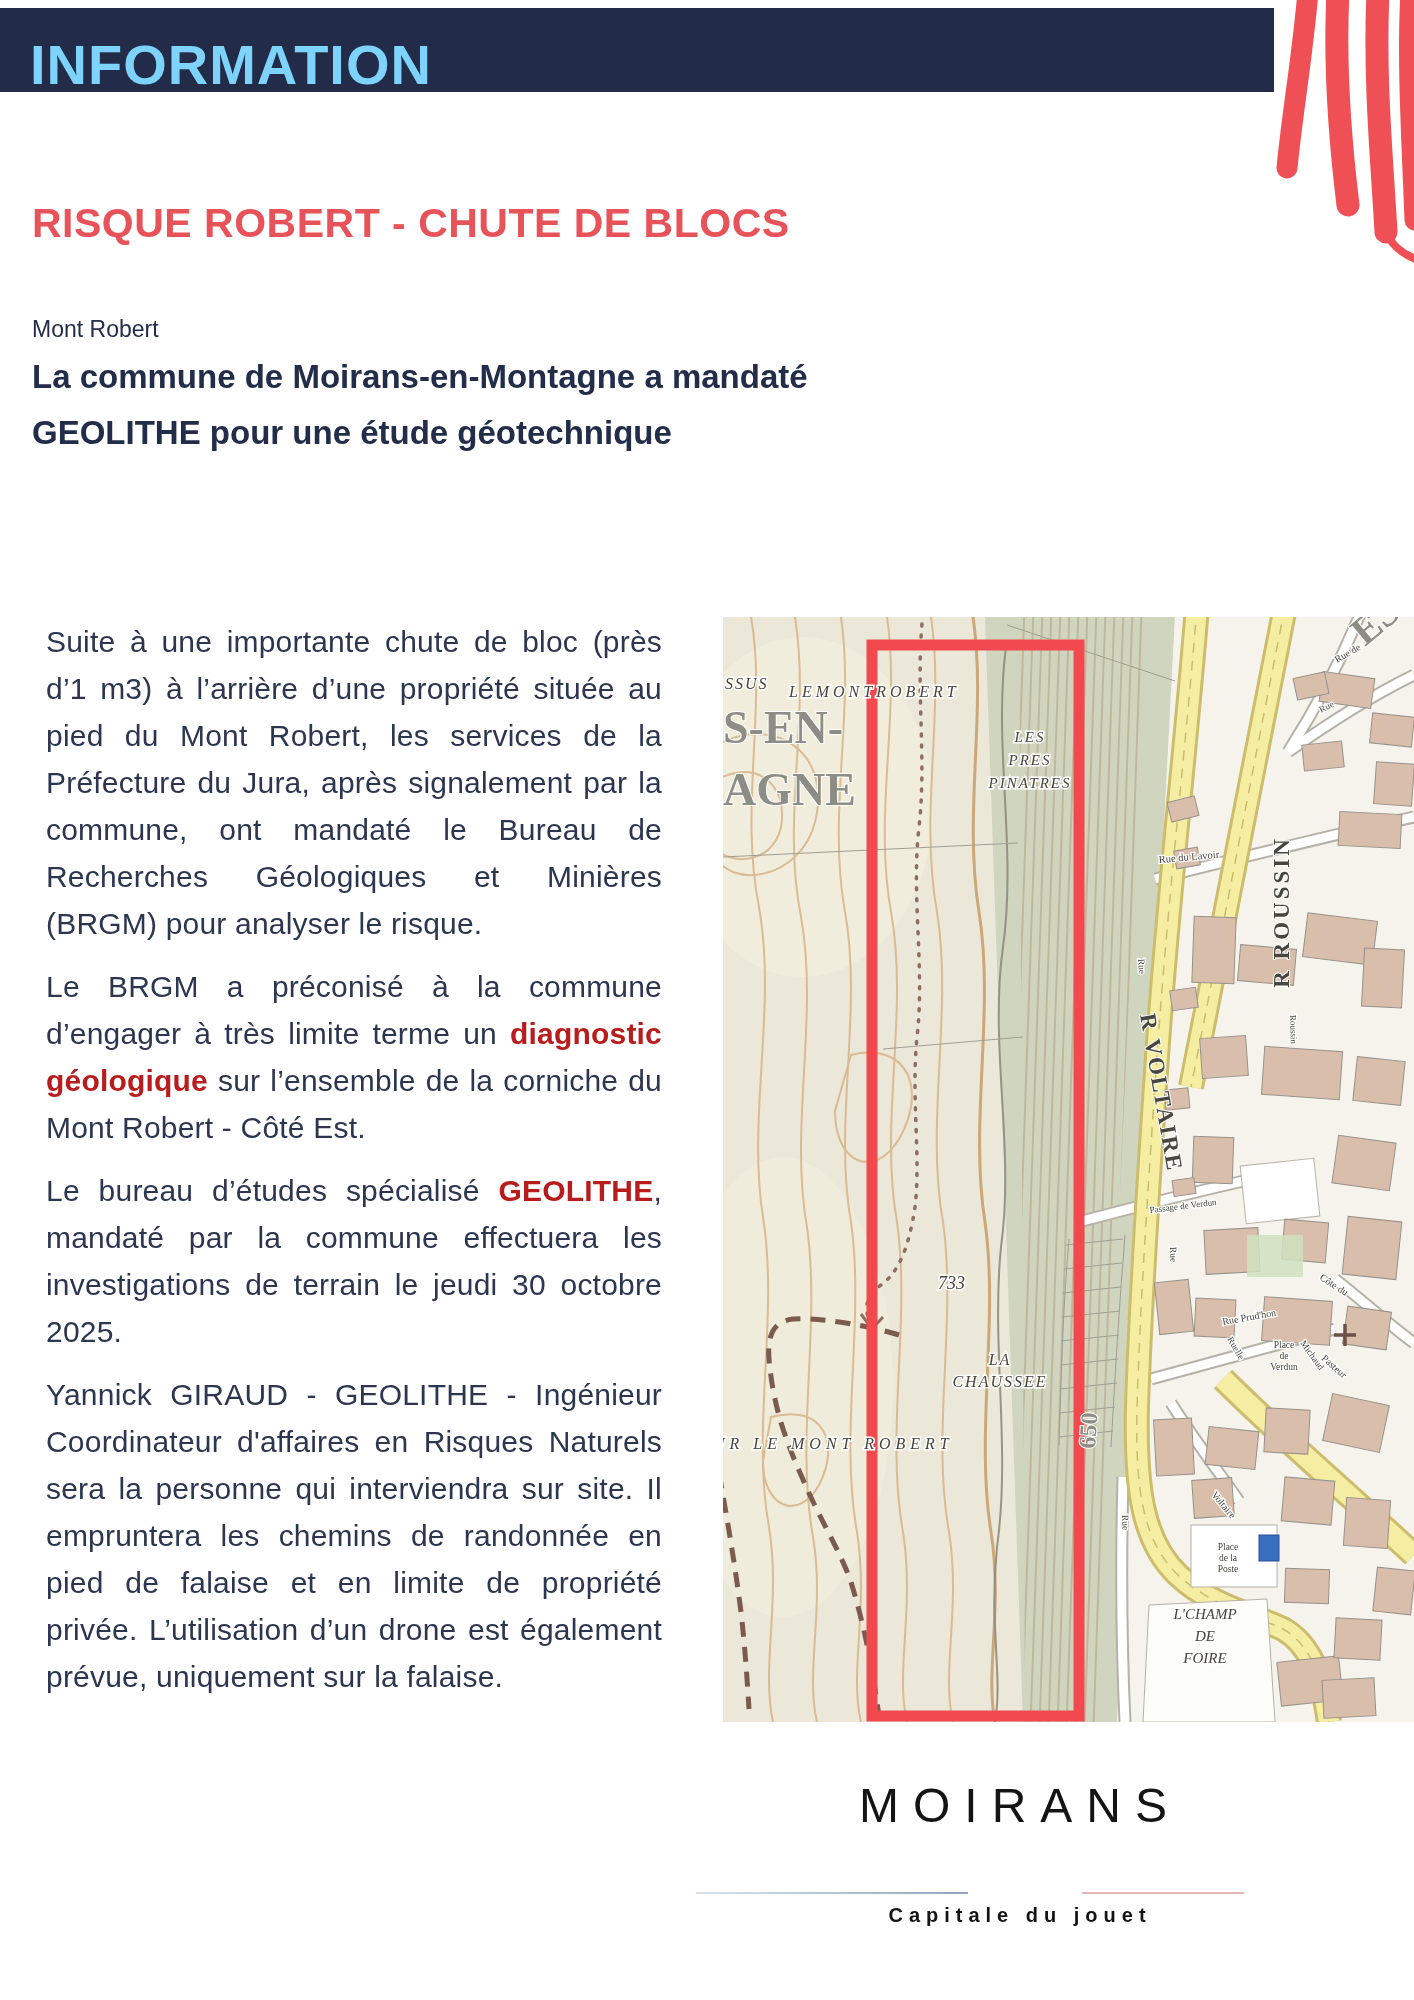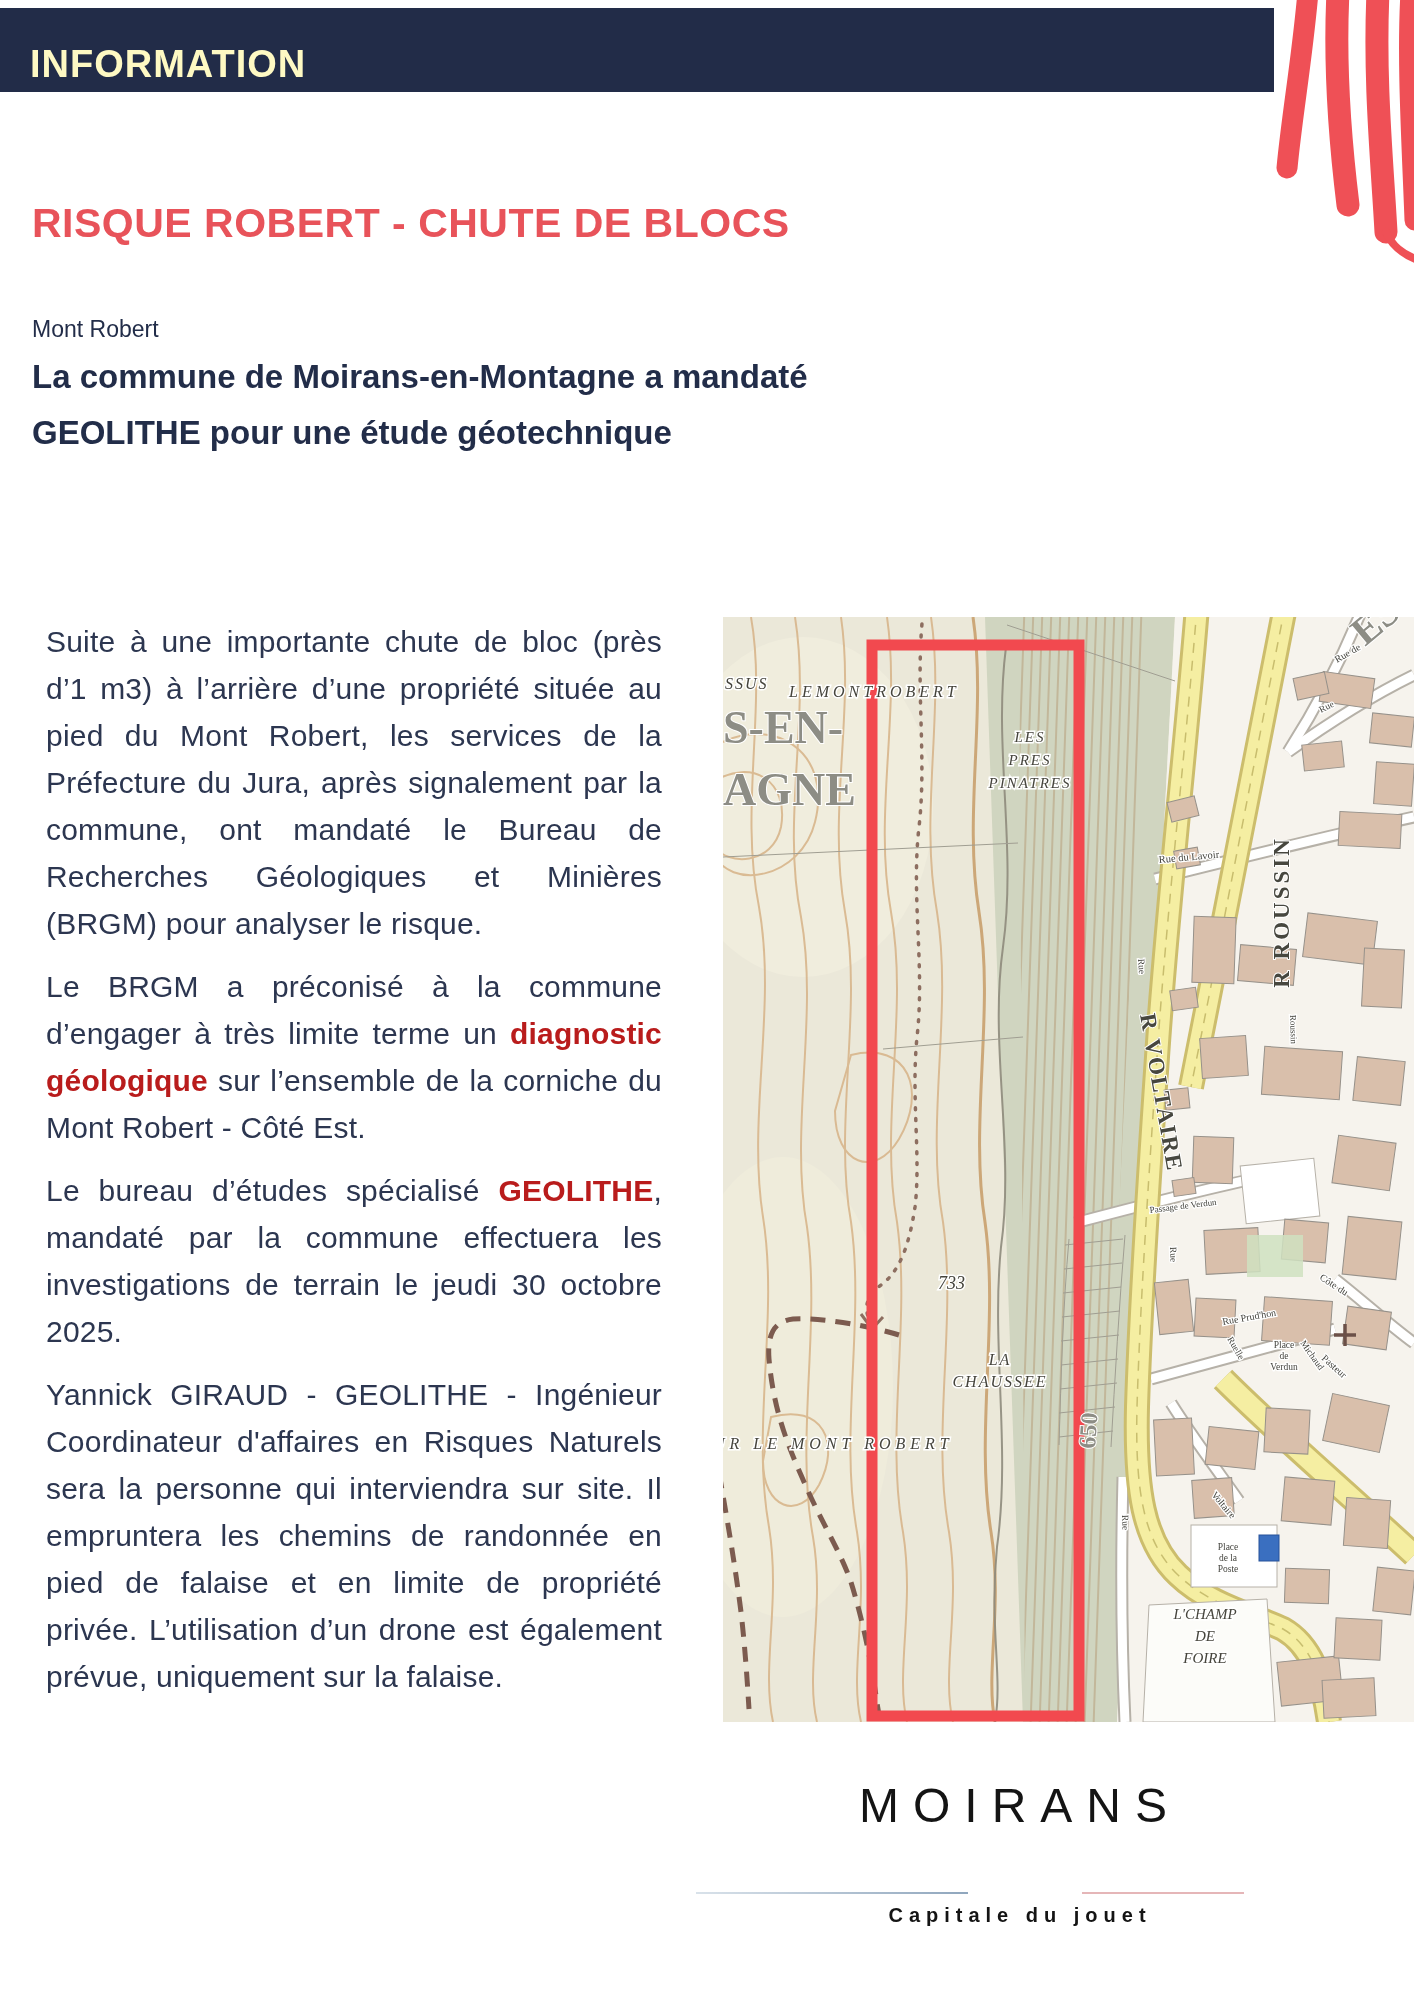--- a/index.html
+++ b/index.html
@@ -1,21 +1,21 @@
 <!DOCTYPE html>
 <html><head>
 <meta charset="utf-8">
 <style>
   html,body{margin:0;padding:0;background:#ffffff;}
   .page{position:relative;width:1414px;height:2000px;background:#fff;overflow:hidden;
         font-family:"Liberation Sans",sans-serif;}
   
   .topbar{position:absolute;left:0;top:8px;width:1274px;height:84px;background:#222c48;
           display:flex;align-items:center;padding-left:30px;box-sizing:border-box;}
-  .topbar-title{color:#fef9c3;font-size:38px;font-weight:bold;letter-spacing:1px;margin-top:28px;}
+  .topbar-title{color:#7dd3fc;font-size:56px;font-weight:bold;letter-spacing:1px;margin-top:28px;}
   .brand-m{position:absolute;right:0;top:0;width:140px;height:264px;}
   
   .headline{position:absolute;left:32px;top:200px;margin:0;color:#e8535a;
             font-size:41px;font-weight:bold;letter-spacing:.5px;}
   .intro{position:absolute;left:32px;top:316px;width:1010px;color:#222d49;}
   .intro-title{font-size:23px;font-weight:normal;}
   .intro-sub{font-size:33px;font-weight:bold;line-height:56px;max-width:940px;margin-top:6px;}
   
   .body-col{position:absolute;left:30px;top:602px;width:648px;color:#2c3650;
             font-size:30px;line-height:47px;text-align:justify;letter-spacing:.2px;}

